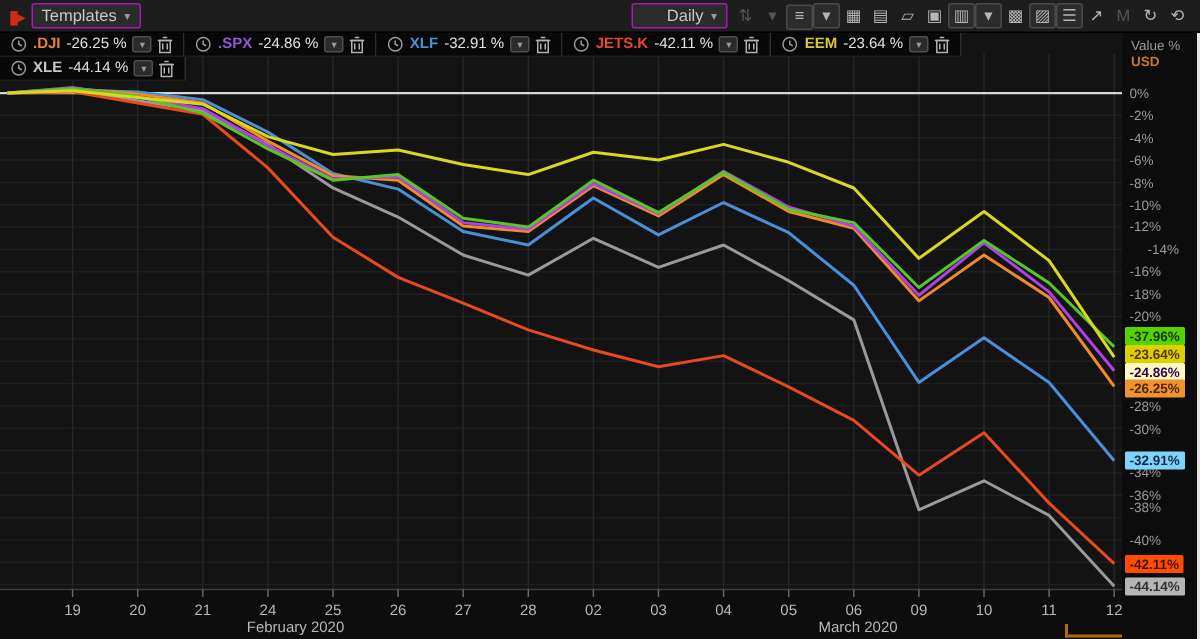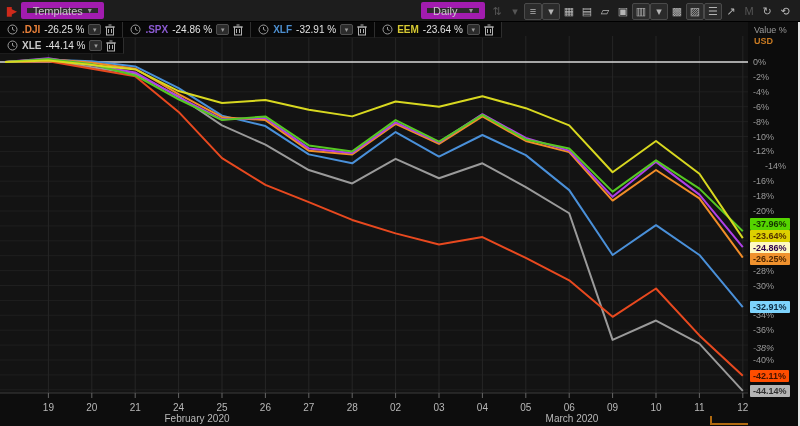--- a/index.html
+++ b/index.html
@@ -3,29 +3,29 @@
 <meta charset="utf-8">
 <style>
   * { margin:0; padding:0; box-sizing:border-box; }
   html,body { width:800px; height:426px; background:#0a0a0a; overflow:hidden;
     font-family:"Liberation Sans", sans-serif; }
 
   
   .toolbar { position:relative; height:22px; background:#1d1d1d; border-bottom:1px solid #000;
     display:flex; align-items:center; padding:0 6px; gap:6px; }
   .app-icon { color:#cf2a1b; font-weight:bold; font-size:12px; letter-spacing:-2px; cursor:pointer; }
-  .tb-btn { background:#2b2b2b; border:6px solid #a21caf; color:#c8c8c8; font-size:11px;
+  .tb-btn { background:#2b2b2b; border:1px solid #a21caf; color:#c8c8c8; font-size:11px;
     height:17px; padding:0 6px; display:inline-flex; align-items:center; gap:5px; border-radius:2px; cursor:pointer; }
   .tb-btn .caret { font-size:8px; color:#9a9a9a; }
   .tb-right { margin-left:auto; display:flex; align-items:center; gap:3px; }
   .tb-ic { color:#b5b5b5; font-size:11px; width:18px; height:17px; display:inline-flex;
     align-items:center; justify-content:center; cursor:pointer; }
   .tb-ic.boxed { background:#2b2b2b; border:1px solid #4a4a4a; border-radius:2px; }
   .tb-ic.disabled { color:#555; }
-  .tb-select { min-width:64px; justify-content:space-between; }
+  .tb-select { min-width:64px; justify-content:flex-end; }
 
   
   .chart-wrap { position:relative; width:800px; height:404px; background:#0d0d0d;
     border-right:2px solid #e5e5e5; }
   .plot-svg { position:absolute; left:0; top:0; }
 
   
   .legend { position:absolute; left:0; top:0; z-index:5; font-size:10px; }
   .legend-row { display:flex; }
   .legend-item { display:flex; align-items:center; gap:4px; background:rgba(8,8,8,.92);
@@ -187,20 +187,36 @@
       <line x1="3.5" y1="1" x2="6.5" y2="1" stroke="#b0b0b0" stroke-width="1"></line>
       <line x1="3.5" y1="5" x2="3.5" y2="9" stroke="#b0b0b0" stroke-width="1"></line>
       <line x1="6.5" y1="5" x2="6.5" y2="9" stroke="#b0b0b0" stroke-width="1"></line>
     </svg>
   </div>
         <div class="legend-item">
     <svg width="11" height="11" viewBox="0 0 11 11">
       <circle cx="5.5" cy="5.5" r="4.5" fill="none" stroke="#9a9a9a" stroke-width="1"></circle>
       <path d="M5.5 3 L5.5 5.5 L7.5 6.5" fill="none" stroke="#9a9a9a" stroke-width="1"></path>
     </svg>
+    <span class="tick" style="color: rgb(232, 68, 51);">JETS.K</span>
+    <span class="val">-42.11 %</span>
+    <span class="mini-box">▾</span>
+    <svg width="10" height="12" viewBox="0 0 10 12">
+      <rect x="1.5" y="3" width="7" height="8" fill="none" stroke="#b0b0b0" stroke-width="1"></rect>
+      <line x1="0" y1="3" x2="10" y2="3" stroke="#b0b0b0" stroke-width="1"></line>
+      <line x1="3.5" y1="1" x2="6.5" y2="1" stroke="#b0b0b0" stroke-width="1"></line>
+      <line x1="3.5" y1="5" x2="3.5" y2="9" stroke="#b0b0b0" stroke-width="1"></line>
+      <line x1="6.5" y1="5" x2="6.5" y2="9" stroke="#b0b0b0" stroke-width="1"></line>
+    </svg>
+  </div>
+        <div class="legend-item">
+    <svg width="11" height="11" viewBox="0 0 11 11">
+      <circle cx="5.5" cy="5.5" r="4.5" fill="none" stroke="#9a9a9a" stroke-width="1"></circle>
+      <path d="M5.5 3 L5.5 5.5 L7.5 6.5" fill="none" stroke="#9a9a9a" stroke-width="1"></path>
+    </svg>
     <span class="tick" style="color: rgb(214, 200, 50);">EEM</span>
     <span class="val">-23.64 %</span>
     <span class="mini-box">▾</span>
     <svg width="10" height="12" viewBox="0 0 10 12">
       <rect x="1.5" y="3" width="7" height="8" fill="none" stroke="#b0b0b0" stroke-width="1"></rect>
       <line x1="0" y1="3" x2="10" y2="3" stroke="#b0b0b0" stroke-width="1"></line>
       <line x1="3.5" y1="1" x2="6.5" y2="1" stroke="#b0b0b0" stroke-width="1"></line>
       <line x1="3.5" y1="5" x2="3.5" y2="9" stroke="#b0b0b0" stroke-width="1"></line>
       <line x1="6.5" y1="5" x2="6.5" y2="9" stroke="#b0b0b0" stroke-width="1"></line>
     </svg>
@@ -240,21 +256,21 @@
         <div class="y-lbl" style="top: 114.5px;">-10%</div>
         <div class="y-lbl" style="top: 129.4px;">-12%</div>
         <div class="y-lbl" style="top: 144.3px; margin-left: 12px;">-14%</div>
         <div class="y-lbl" style="top: 159.2px;">-16%</div>
         <div class="y-lbl" style="top: 174.1px;">-18%</div>
         <div class="y-lbl" style="top: 189px;">-20%</div>
         <div class="y-lbl" style="top: 248.6px;">-28%</div>
         <div class="y-lbl" style="top: 263.5px;">-30%</div>
         <div class="y-lbl" style="top: 293.3px;">-34%</div>
         <div class="y-lbl" style="top: 308.2px;">-36%</div>
-        <div class="y-lbl" style="top: 326px; font-style: italic;">-38%</div>
+        <div class="y-lbl" style="top: 316px;">-38%</div>
         <div class="y-lbl" style="top: 338px;">-40%</div>
         <div class="y-badge" style="top: 202px; background: rgb(85, 212, 0); color: rgb(20, 51, 0);">-37.96%</div>
         <div class="y-badge" style="top: 214px; background: rgb(221, 208, 0); color: rgb(85, 51, 0);">-23.64%</div>
         <div class="y-badge" style="top: 226px; background: #fef9c3; color: rgb(45, 0, 77);">-24.86%</div>
         <div class="y-badge" style="top: 237px; background: rgb(240, 146, 46); color: rgb(77, 38, 0);">-26.25%</div>
         <div class="y-badge" style="top: 285px; background: #7dd3fc; color: rgb(13, 42, 64);">-32.91%</div>
         <div class="y-badge" style="top: 354px; background: rgb(255, 77, 0); color: rgb(64, 19, 0);">-42.11%</div>
         <div class="y-badge" style="top: 369px; background: rgb(181, 181, 181); color: rgb(51, 51, 51);">-44.14%</div>
       </div>
   </div>

